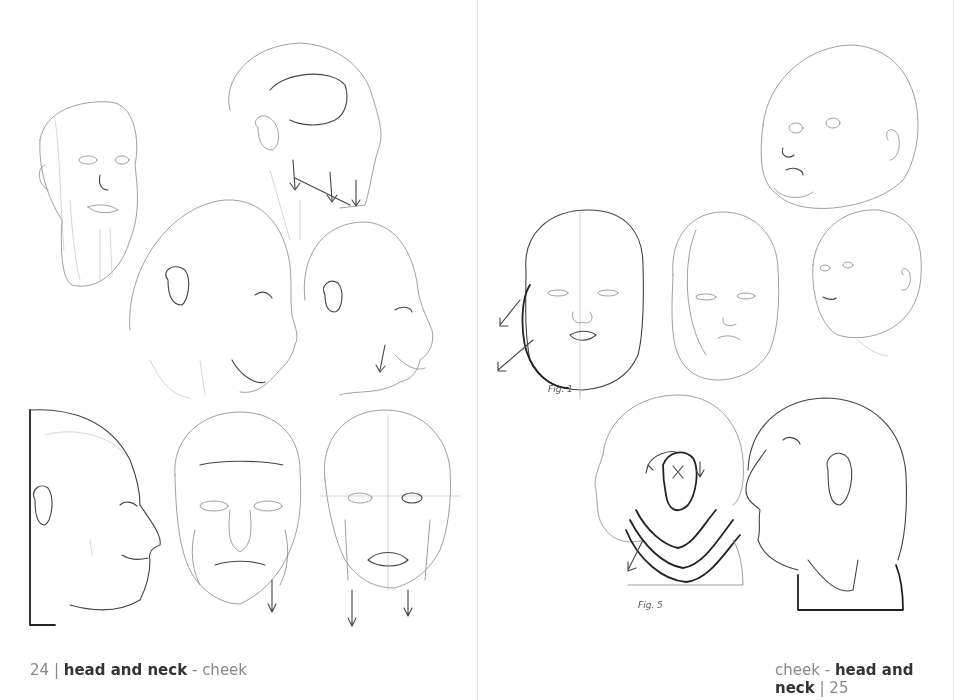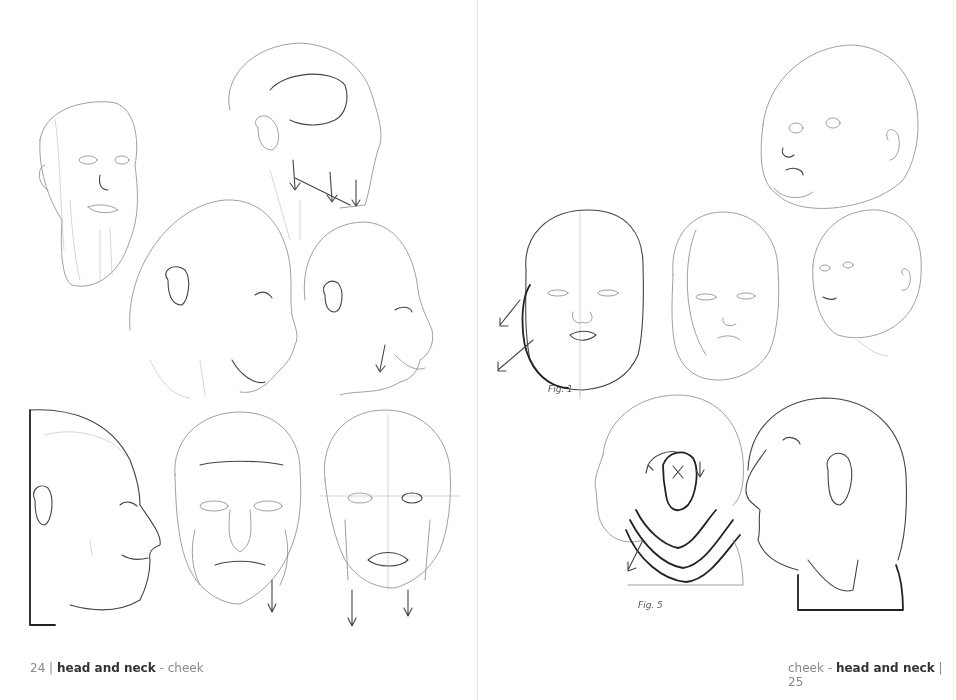--- a/index.html
+++ b/index.html
@@ -7,21 +7,21 @@
          font-family: "DejaVu Sans", sans-serif; color: #555; }
   .page { position: absolute; top: 0; height: 700px; background: #fff; }
   .page-left { left: 0; width: 477px; }
   .page-right { left: 478px; width: 476px; }
   .spine { position: absolute; left: 477px; top: 0; width: 1px; height: 700px; background: #e6e6e6; }
   .edge-right { position: absolute; left: 953px; top: 0; width: 1px; height: 700px; background: #efefef; }
   .caption { position: absolute; font-style: italic; font-size: 9.2px; line-height: 12px; color: #666; letter-spacing: 0.1px; }
   .caption b { font-weight: bold; color: #555; }
   .caption p { margin: 0 0 3px 0; }
   .fig-label { position: absolute; font-style: italic; font-size: 9px; color: #555; }
-  .folio { position: absolute; top: 661px; font-size: 12px; color: #888; }
+  .folio { position: absolute; top: 661px; font-size: 15px; color: #888; }
   .folio .bold { font-weight: bold; color: #333; }
   svg.sketch { position: absolute; left: 0; top: 0; }
   svg.sketch path, svg.sketch ellipse, svg.sketch line { fill: none; stroke-linecap: round; stroke-linejoin: round; }
   .s1 { stroke: #888; stroke-width: 0.8; }
   .s2 { stroke: #444; stroke-width: 1.1; }
   .s3 { stroke: #222; stroke-width: 1.8; }
   .sl { stroke: #bbb; stroke-width: 0.6; }
 </style>
 </head>
 <body>
@@ -179,21 +179,21 @@
       <path class="s2" d="M305,440 C310,435 320,438 322,444"></path>
       <path class="s2" d="M350,470 C345,455 362,448 370,458 C378,472 372,500 362,505 C352,505 350,490 350,470 Z"></path>
       <path class="s2" d="M330,560 C345,580 360,595 375,590 L380,560"></path>
       <path class="s3" d="M320,575 L320,610 L425,610 C425,590 422,575 418,565"></path>
     </g>
   </svg>
 
   <div class="fig-label" style="left:22px; top:384px;margin-left:48px;">Fig. 1</div>
   <div class="fig-label" style="left:160px; top:600px;">Fig. 5</div>
 
-  <div class="folio" style="left:310px;">
+  <div class="folio" style="left:297px;">
     <span>cheek</span>
     <span>-</span>
     <span class="bold">head and neck</span>
     <span>|</span>
     <span>25</span>
   </div>
 </div>
 
 <div class="edge-right"></div>
 

